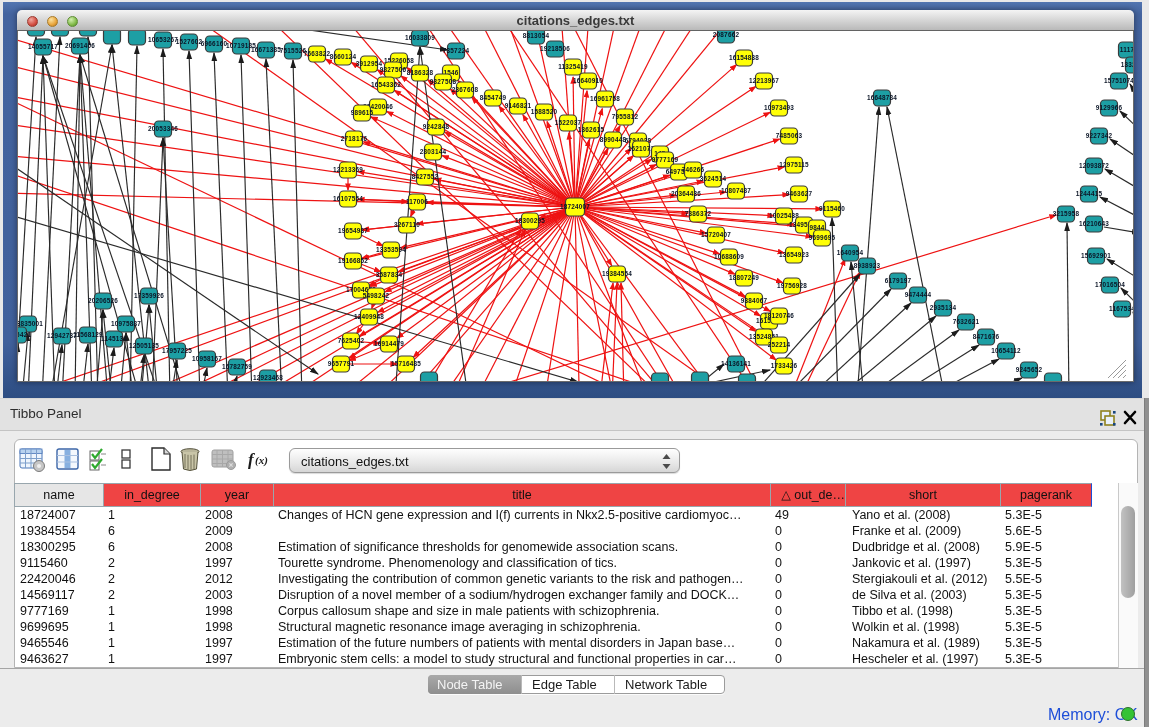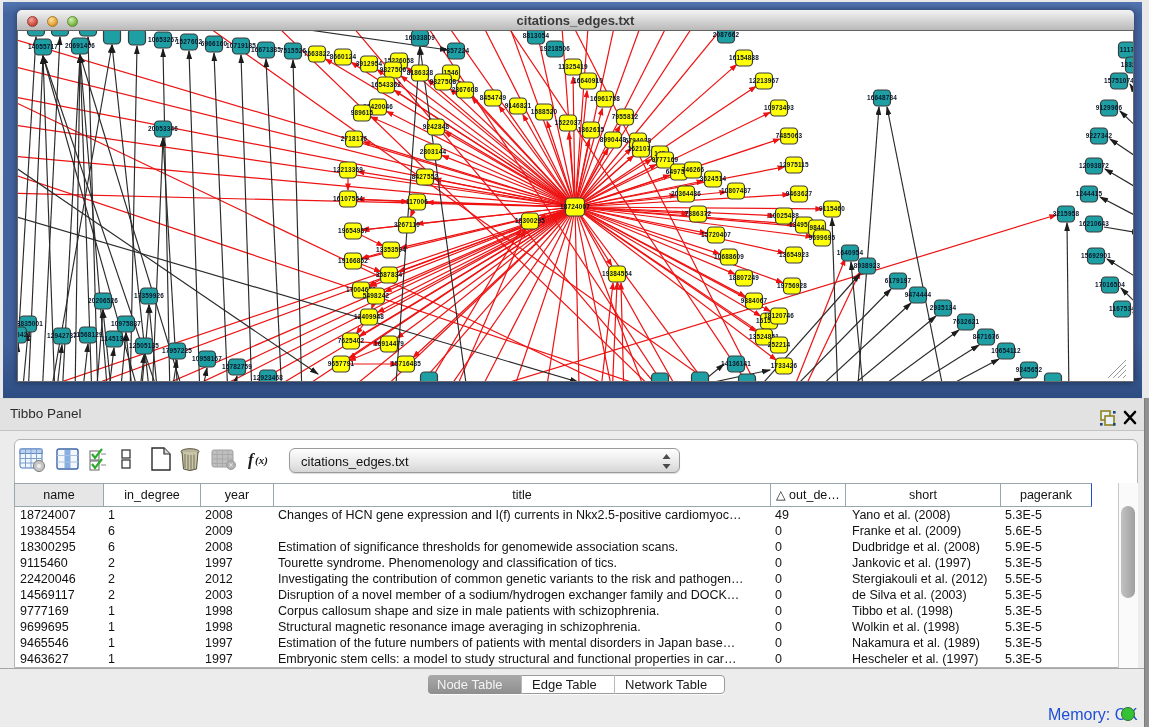--- a/index.html
+++ b/index.html
@@ -12,21 +12,21 @@
 .tl{width:11px;height:11px;border-radius:6px;top:16px}
 #canvas{left:17px;top:31px;width:1117px;height:351px;background:#fff;border-left:1px solid #6b6b6b;border-right:1px solid #6b6b6b;border-bottom:1px solid #6b6b6b}
 
 #panelhead{left:0;top:398px;width:1149px;height:33px;background:#e2e2e2;border-top:1px solid #d8d8d8;border-bottom:1px solid #c4c4c4}
 #panelbody{left:0;top:431px;width:1149px;height:296px;background:#ececec}
 #rightstrip{left:1144px;top:398px;width:5px;height:329px;background:#909090;border-left:1px solid #7d7d7d}
 #whitepanel{left:14px;top:439px;width:1124px;height:229px;background:#fff;border:1px solid #b4b4b4;border-radius:6px 6px 0 0}
 #dd{left:289px;top:448px;width:391px;height:25px;border:1px solid #9a9a9a;border-radius:6px;background:linear-gradient(180deg,#fefefe,#e8e8e8 60%,#d6d6d6);box-shadow:0 1px 1px rgba(0,0,0,.15)}
 #dd .lbl{position:absolute;left:11px;top:5px;font-size:13px;color:#111}
 
-.hc{position:absolute;top:483px;height:24px;background:#ffffff;border:1px solid #98a6ad;border-right:none;font-size:12.5px;text-align:center;line-height:22px;color:#111}
+.hc{position:absolute;top:483px;height:24px;background:#ef4444;border:1px solid #98a6ad;border-right:none;font-size:12.5px;text-align:center;line-height:22px;color:#111}
 .row{position:absolute;width:1100px;height:16px;font-size:12.5px;color:#111}
 .row span{position:absolute;top:1px;white-space:nowrap}
 #seg{left:428px;top:675px;width:297px;height:19px;border:1px solid #9b9b9b;border-radius:4px;background:#fff;box-shadow:0 1px 0 rgba(255,255,255,.8)}
 .segtxt{position:absolute;top:677px;font-size:13px;color:#1a1a1a}
 #mem{left:1048px;top:706px;font-size:16px;color:#1d4ed8}
 .nl{font-size:6.4px;font-weight:bold;fill:#0b1526;text-anchor:middle;font-family:"Liberation Sans",sans-serif;letter-spacing:.2px}
 .re{stroke:#ee1212;stroke-width:1.2;fill:none}
 .be{stroke:#2a2a2a;stroke-width:1.15;fill:none}
 </style></head><body>
 <div class="abs" id="blue"></div>
@@ -597,21 +597,21 @@
     <span class="lbl">citations_edges.txt</span>
 <svg style="position:absolute;right:7px;top:4px" width="11" height="17">
       <path d="M5.5,1 L9.5,6 L1.5,6 Z" fill="#4a4a4a"></path>
       <path d="M5.5,16 L9.5,11 L1.5,11 Z" fill="#4a4a4a"></path>
     </svg>
 </div>
 <div class="hc" style="left:14px;width:89px;background:#e6e6e6">name</div>
 <div class="hc" style="left:103px;width:97px">in_degree</div>
 <div class="hc" style="left:200px;width:73px">year</div>
 <div class="hc" style="left:273px;width:497px">title</div>
-<div class="hc" style="left:770px;width:75px;text-align:left;padding-left:5px">△ out_de…</div>
+<div class="hc" style="left:770px;width:75px;text-align:right;padding-left:5px">△ out_de…</div>
 <div class="hc" style="left:845px;width:155px">short</div>
 <div class="hc" style="left:1000px;width:92px;border-right:1px solid #1d4ed8">pagerank</div>
 <div class="row" style="top:507px">
     <span style="left:20px">18724007</span>
     <span style="left:108px">1</span>
     <span style="left:205px">2008</span>
     <span style="left:278px">Changes of HCN gene expression and I(f) currents in Nkx2.5-positive cardiomyoc…</span>
     <span style="left:775px">49</span>
     <span style="left:852px">Yano et al. (2008)</span>
     <span style="left:1005px">5.3E-5</span>

